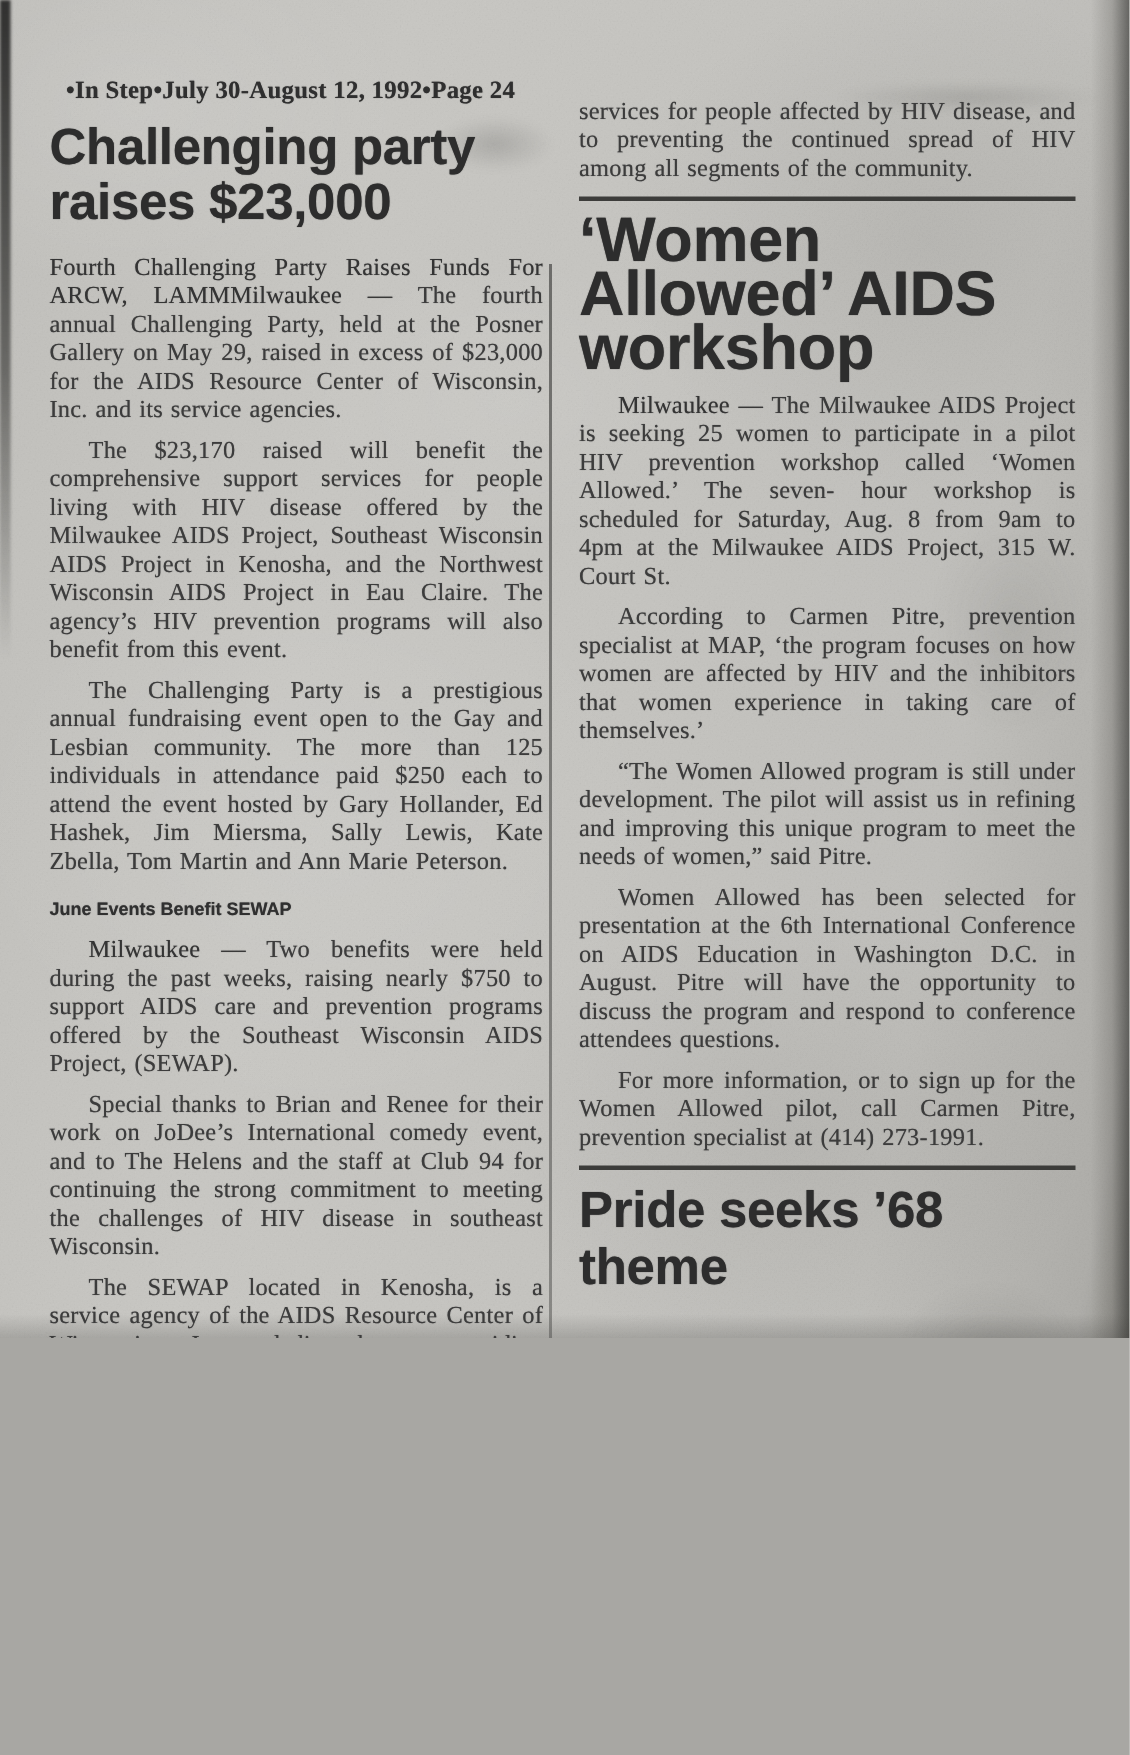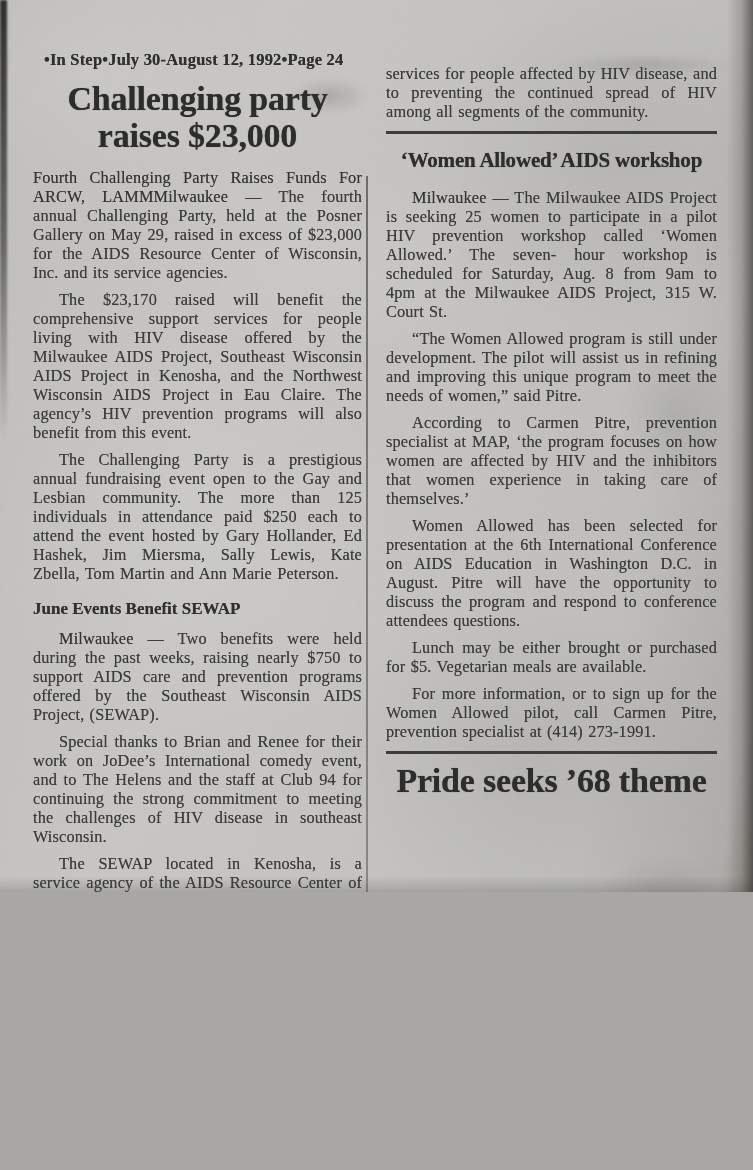--- a/index.html
+++ b/index.html
@@ -59,40 +59,39 @@
   .col { position:absolute; }
   .col-left  { left:33px;  top:80px; width:329px; }
   .col-right { left:386px; top:60px; width:331px; }
 
   .divider {
     position:absolute; left:366px; top:176px; width:2px; height:932px;
     background:linear-gradient(to bottom, rgba(70,70,68,.70), rgba(70,70,68,.40));
   }
 
   h1, h2 {
-    font-family:Liberation Serif, serif; font-weight:700;
+    font-family:Liberation Sans, sans-serif; font-weight:700;
     color:#2d2d2d; margin:0; letter-spacing:-.2px;
     text-shadow:0 0 .7px rgba(40,40,40,.8);
-    text-align:center;
   }
   .h-challenging { font-size:34px; line-height:37px; margin-bottom:14px; }
-  .h-women      { font-size:21px; line-height:36px; margin:8px 0 10px; }
+  .h-women      { font-size:42px; line-height:36px; margin:8px 0 10px; }
   .h-pride      { font-size:34px; line-height:38px; margin:8px 0 10px; }
 
   p {
     margin:4px 0 8px; font-size:16.3px; line-height:19px;
     text-align:justify; letter-spacing:.15px; word-spacing:1px;
     color:#3c3c3c; text-shadow:0 0 .6px rgba(62,62,62,.7);
   }
   p.ind { text-indent:26px; }
   .b { font-weight:400; color:#343434; }
 
   .subhead {
-    font-size:17px; font-weight:700; color:#303030;
-    margin:16px 0 10px; font-family:Liberation Serif, serif;
+    font-size:12px; font-weight:700; color:#303030;
+    margin:16px 0 10px; font-family:Liberation Sans, sans-serif;
     text-shadow:0 0 .6px rgba(45,45,45,.75);
   }
   .rule { border:0; border-top:3px solid #3c3c3a; margin:10px 0 8px; }
 </style>
 </head>
 <body>
 
 <div class="page">
 
   <svg class="grain" width="753" height="1170" xmlns="http://www.w3.org/2000/svg">
@@ -134,24 +133,23 @@
 
   <div class="col col-right">
     <p>services for people affected by HIV disease, and to preventing the continued spread of HIV among all segments of the community.</p>
 
     <hr class="rule">
 
     <h2 class="h-women">‘Women Allowed’ AIDS workshop</h2>
 
     <p class="ind"><span class="b">Milwaukee — </span><span>The Milwaukee AIDS Project is seeking 25 women to participate in a pilot HIV prevention workshop called ‘Women Allowed.’ The seven- hour workshop is scheduled for Saturday, Aug. 8 from 9am to 4pm at the Milwaukee AIDS Project, 315 W. Court St.</span></p>
 
+    <p class="ind">According to Carmen Pitre, prevention specialist at MAP, ‘the program focuses on how women are affected by HIV and the inhibitors that women experience in taking care of themselves.’</p>
     <p class="ind">“The Women Allowed program is still under development. The pilot will assist us in refining and improving this unique program to meet the needs of women,” said Pitre.</p>
-    <p class="ind">According to Carmen Pitre, prevention specialist at MAP, ‘the program focuses on how women are affected by HIV and the inhibitors that women experience in taking care of themselves.’</p>
     <p class="ind">Women Allowed has been selected for presentation at the 6th International Conference on AIDS Education in Washington D.C. in August. Pitre will have the opportunity to discuss the program and respond to conference attendees questions.</p>
-    <p class="ind">Lunch may be either brought or purchased for $5. Vegetarian meals are available.</p>
     <p class="ind">For more information, or to sign up for the Women Allowed pilot, call Carmen Pitre, prevention specialist at (414) 273-1991.</p>
 
     <hr class="rule">
 
     <h2 class="h-pride">Pride seeks ’68 theme</h2>
 
 
   </div>
 
 </div>

